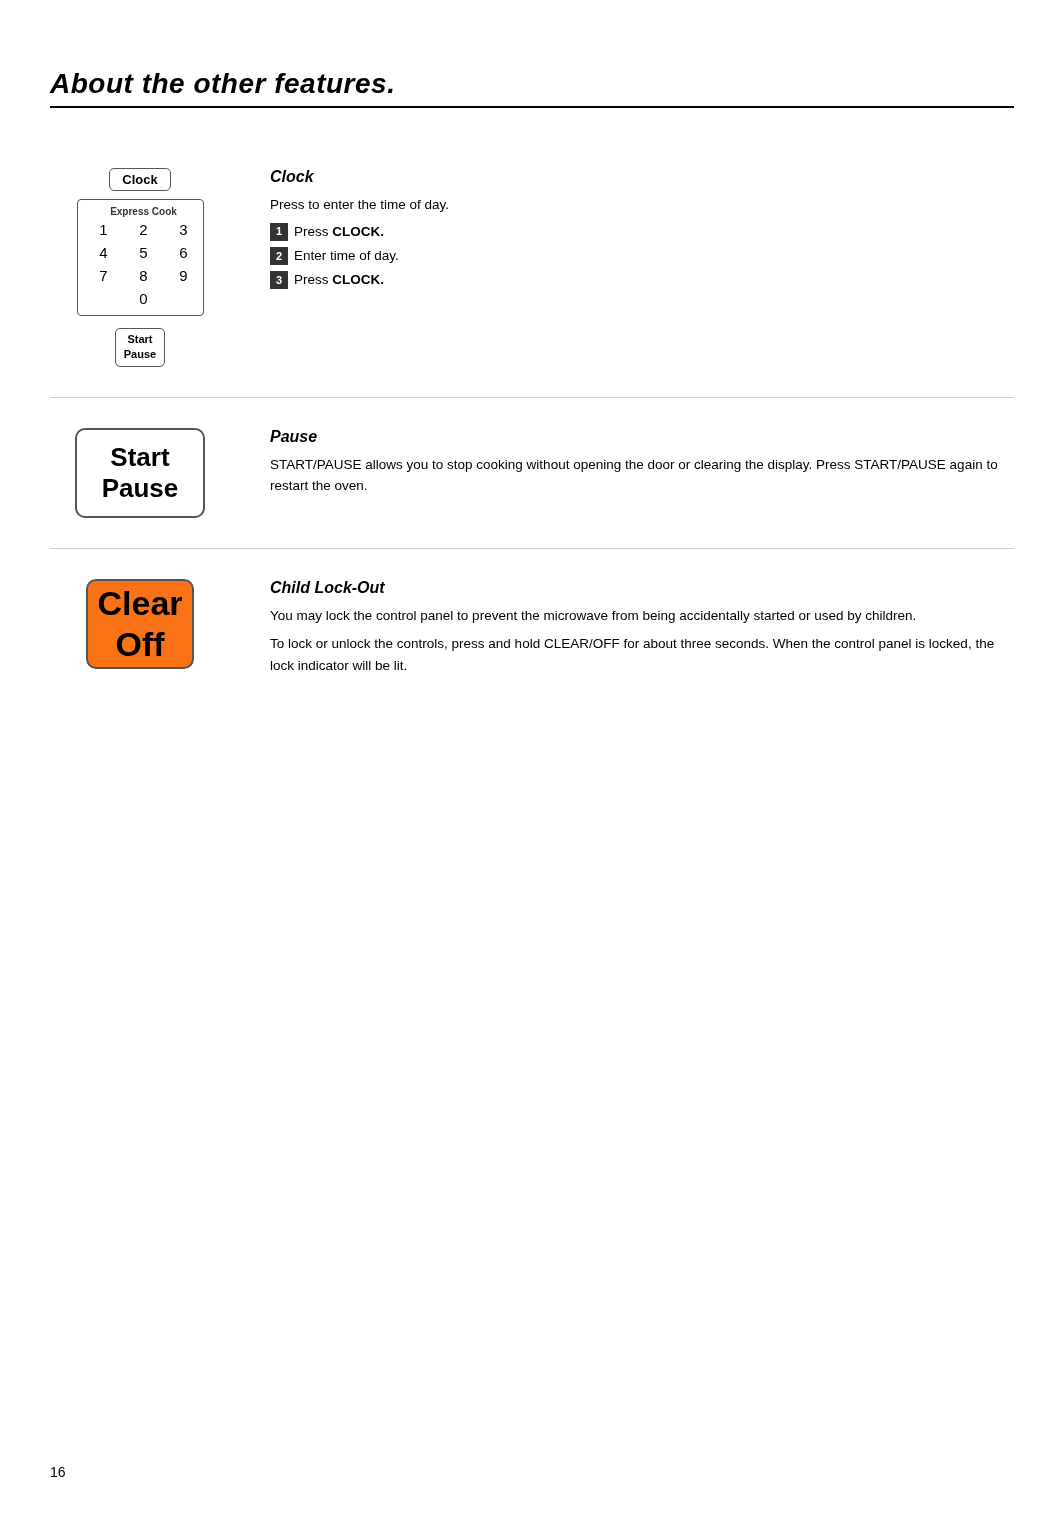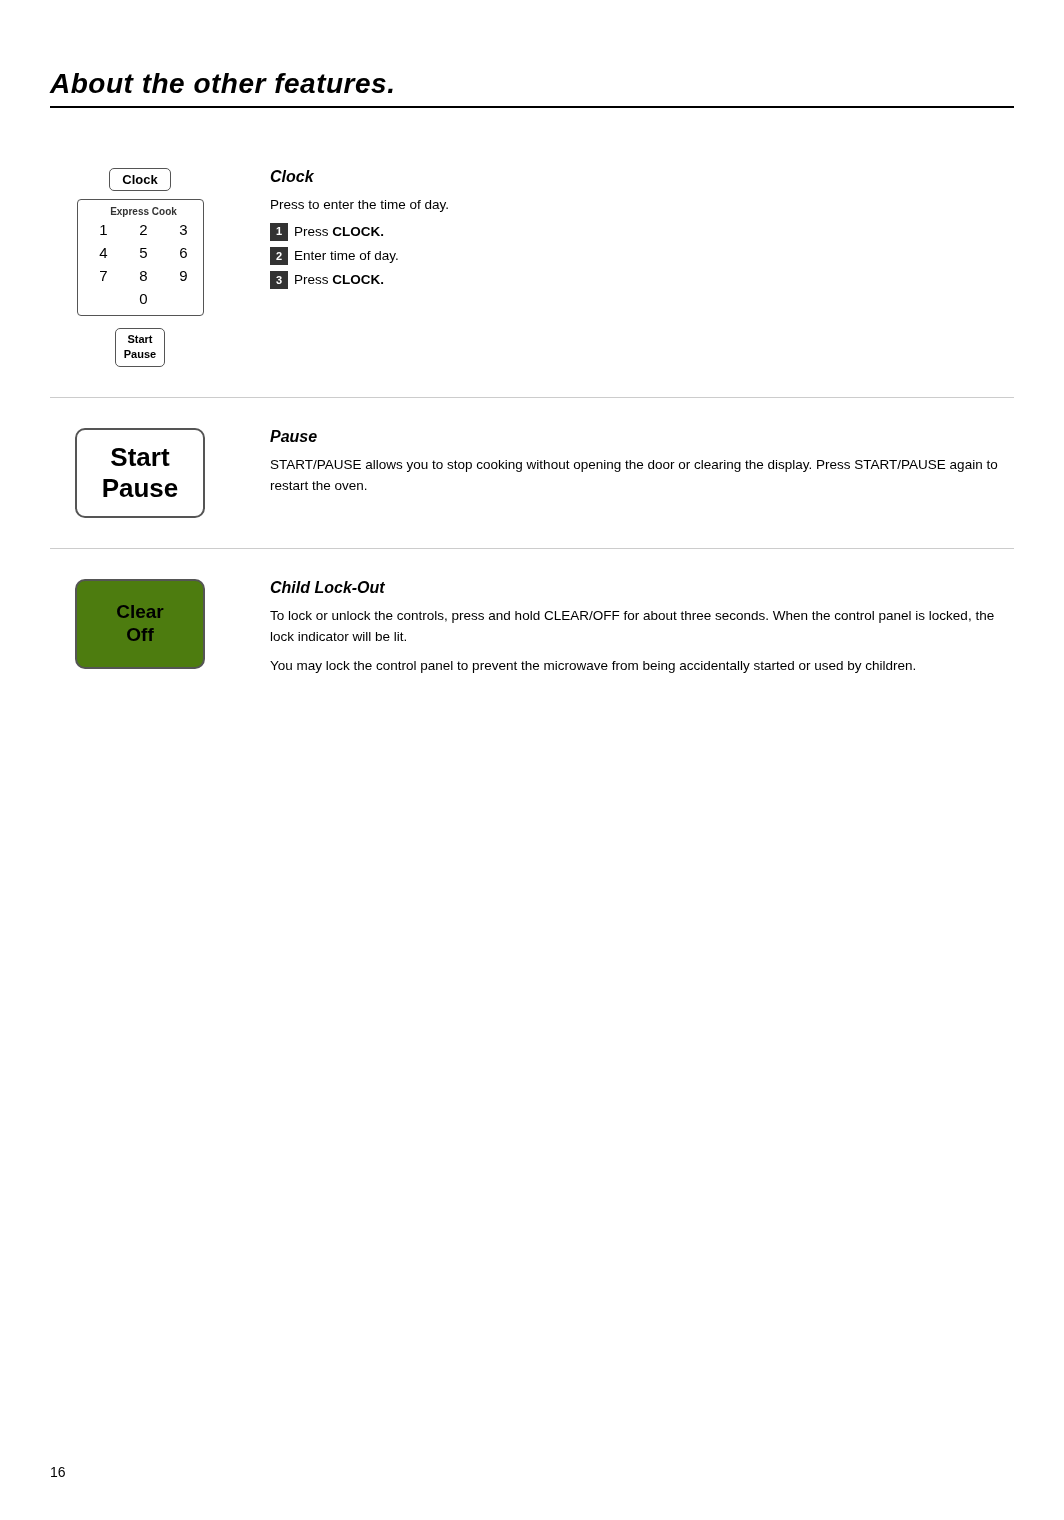--- a/index.html
+++ b/index.html
@@ -166,30 +166,30 @@
       font-weight: bold;
       line-height: 1.2;
       text-align: center;
       background: #fff;
     }
 
     
     .btn-clear-off-lg {
       border: 2.5px solid #555;
       border-radius: 10px;
-      width: 130px;
+      width: 108px;
       height: 90px;
       display: flex;
       align-items: center;
       justify-content: center;
-      font-size: 19px;
+      font-size: 34px;
       font-weight: bold;
       line-height: 1.2;
       text-align: center;
-      background: #4d7c0f;
+      background: #f97316;
     }
 
     
     .page-number {
       position: fixed;
       bottom: 40px;
       left: 50px;
       font-size: 14px;
       text-align: center;
     }
@@ -271,20 +271,20 @@
   <div class="button-panel">
     <div class="btn-clear-off-lg">
       <div>
         <span>Clear</span><br>
         <span>Off</span>
       </div>
     </div>
   </div>
   <div class="section-content">
     <div class="section-title">Child Lock-Out</div>
+    <div class="section-text">You may lock the control panel to prevent the microwave from being accidentally started or used by children.</div>
     <div class="section-text">
       To lock or unlock the controls, press and hold <b>CLEAR/OFF</b> for about three seconds. When the control panel is locked, the lock indicator will be lit.
     </div>
-    <div class="section-text">You may lock the control panel to prevent the microwave from being accidentally started or used by children.</div>
   </div>
 </div>
 
 <div class="page-number">16</div>
 
 </body></html>

